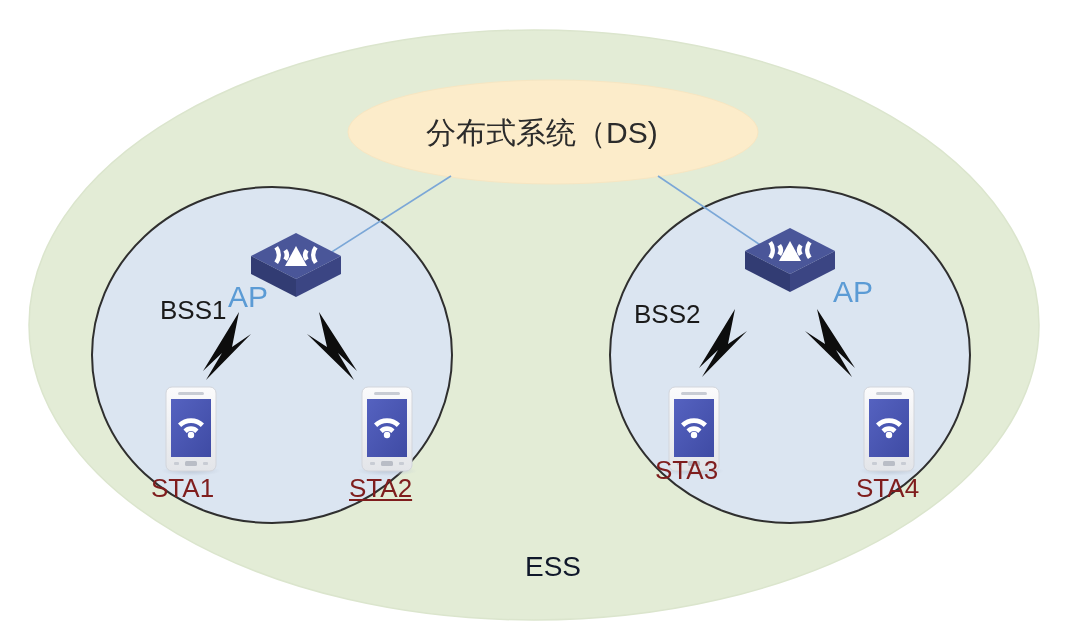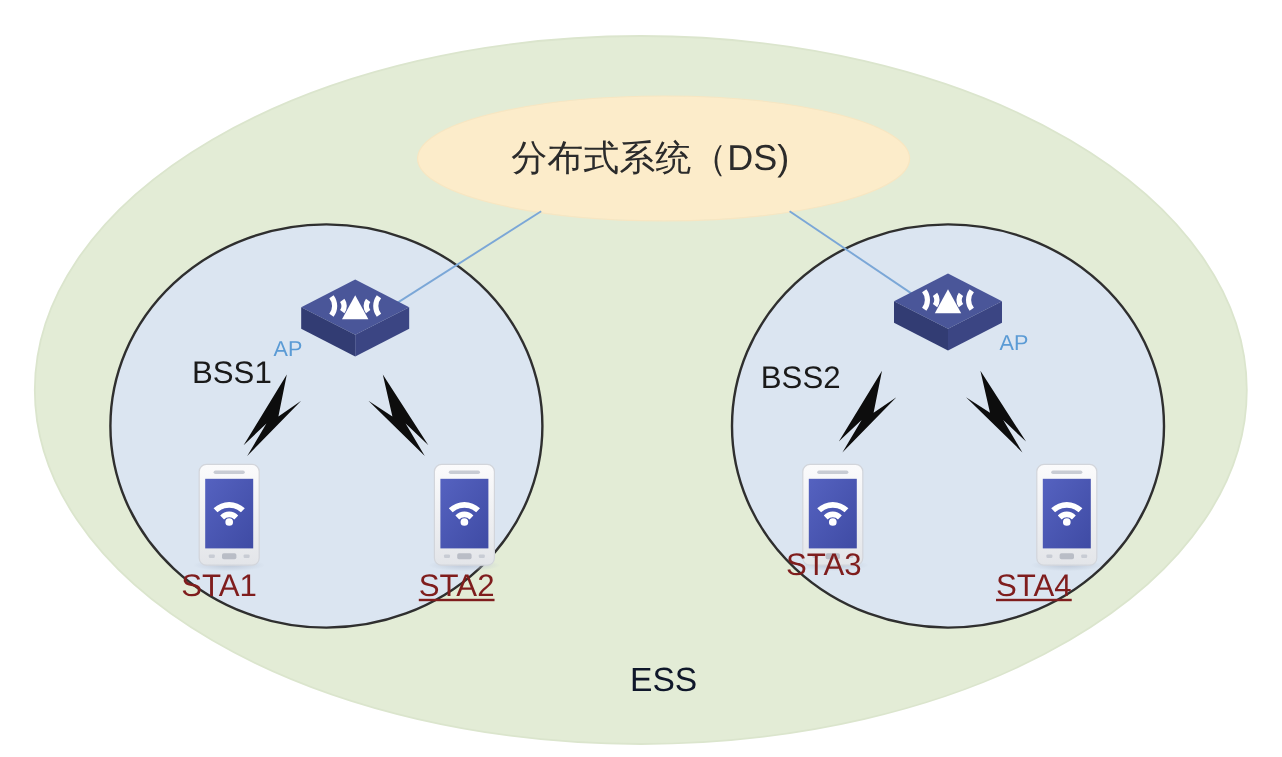--- a/index.html
+++ b/index.html
@@ -3,21 +3,21 @@
 <meta charset="utf-8">
 <style>
   html,body{margin:0;padding:0;background:#ffffff;}
   body{width:1068px;height:631px;overflow:hidden;
        font-family:"Liberation Sans","DejaVu Sans",sans-serif;}
   #stage{position:relative;width:1068px;height:631px;}
   #diagram-svg{position:absolute;left:0;top:0;width:1068px;height:631px;}
   .lbl{position:absolute;white-space:nowrap;line-height:1;}
   .lbl-ds{font-size:30px;color:#2b2b2b;}
   .lbl-bss{font-size:26px;color:#1a1a1a;}
-  .lbl-ap{font-size:18px;color:#5b9bd5;}
+  .lbl-ap{font-size:30px;color:#5b9bd5;}
   .lbl-sta{font-size:26px;color:#7f1d1d;}
   .lbl-ess{font-size:28px;color:#0f172a;}
 </style>
 </head>
 <body>
 
 <div id="stage">
 
   <svg id="diagram-svg" viewBox="0 0 1068 631">
     <defs>
@@ -139,17 +139,17 @@
   <div class="lbl lbl-ds" style="left:426px;top:118px;">分布式系统（DS)</div>
 
   <div class="lbl lbl-bss" style="left:124px;top:297px;margin-left:36px;">BSS1</div>
   <div class="lbl lbl-ap" style="left:228px;top:282px;">AP</div>
   <div class="lbl lbl-sta" style="left:151px;top:475px;">STA1</div>
   <div class="lbl lbl-sta" style="left:349px;top:475px;text-decoration:underline;">STA2</div>
 
   <div class="lbl lbl-bss" style="left:634px;top:301px;">BSS2</div>
   <div class="lbl lbl-ap" style="left:833px;top:277px;">AP</div>
   <div class="lbl lbl-sta" style="left:655px;top:457px;">STA3</div>
-  <div class="lbl lbl-sta" style="left:830px;top:475px;text-decoration:underline;">STA4</div>
+  <div class="lbl lbl-sta" style="left:856px;top:475px;">STA4</div>
 
   <div class="lbl lbl-ess" style="left:525px;top:553px;">ESS</div>
 
 </div>
 
 </body></html>

